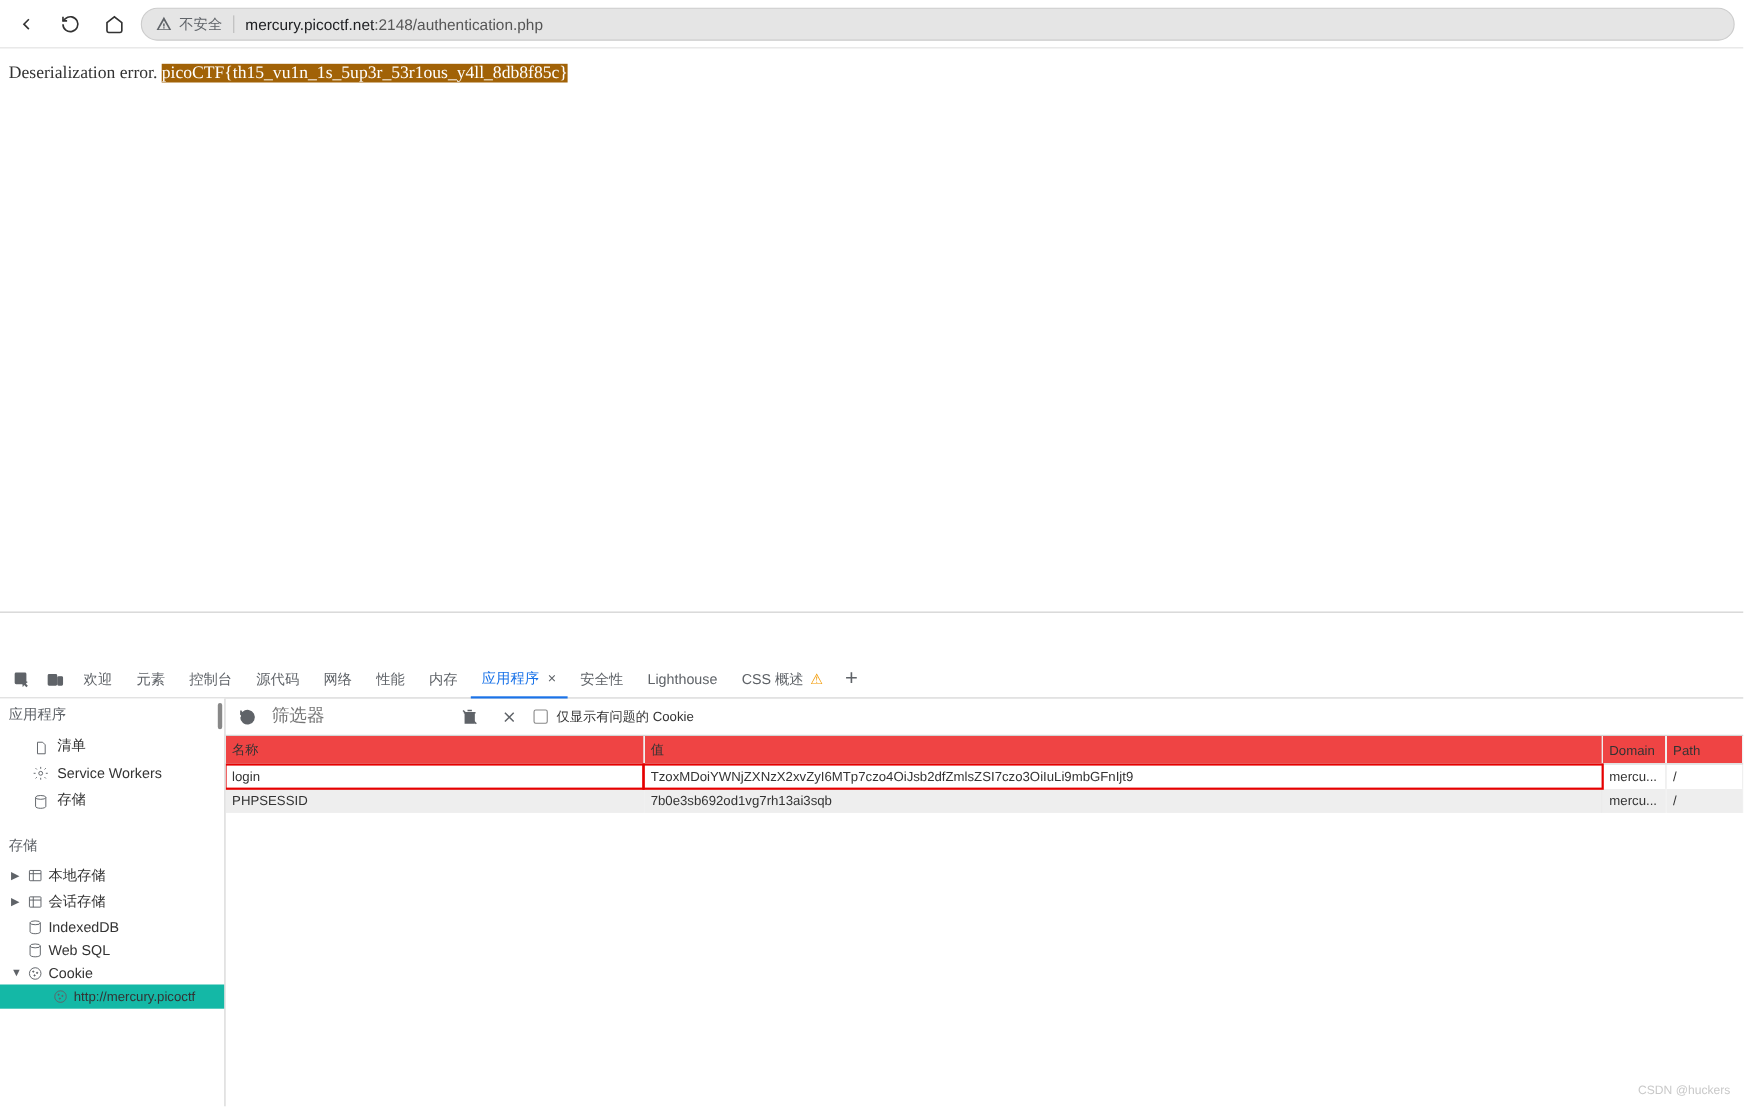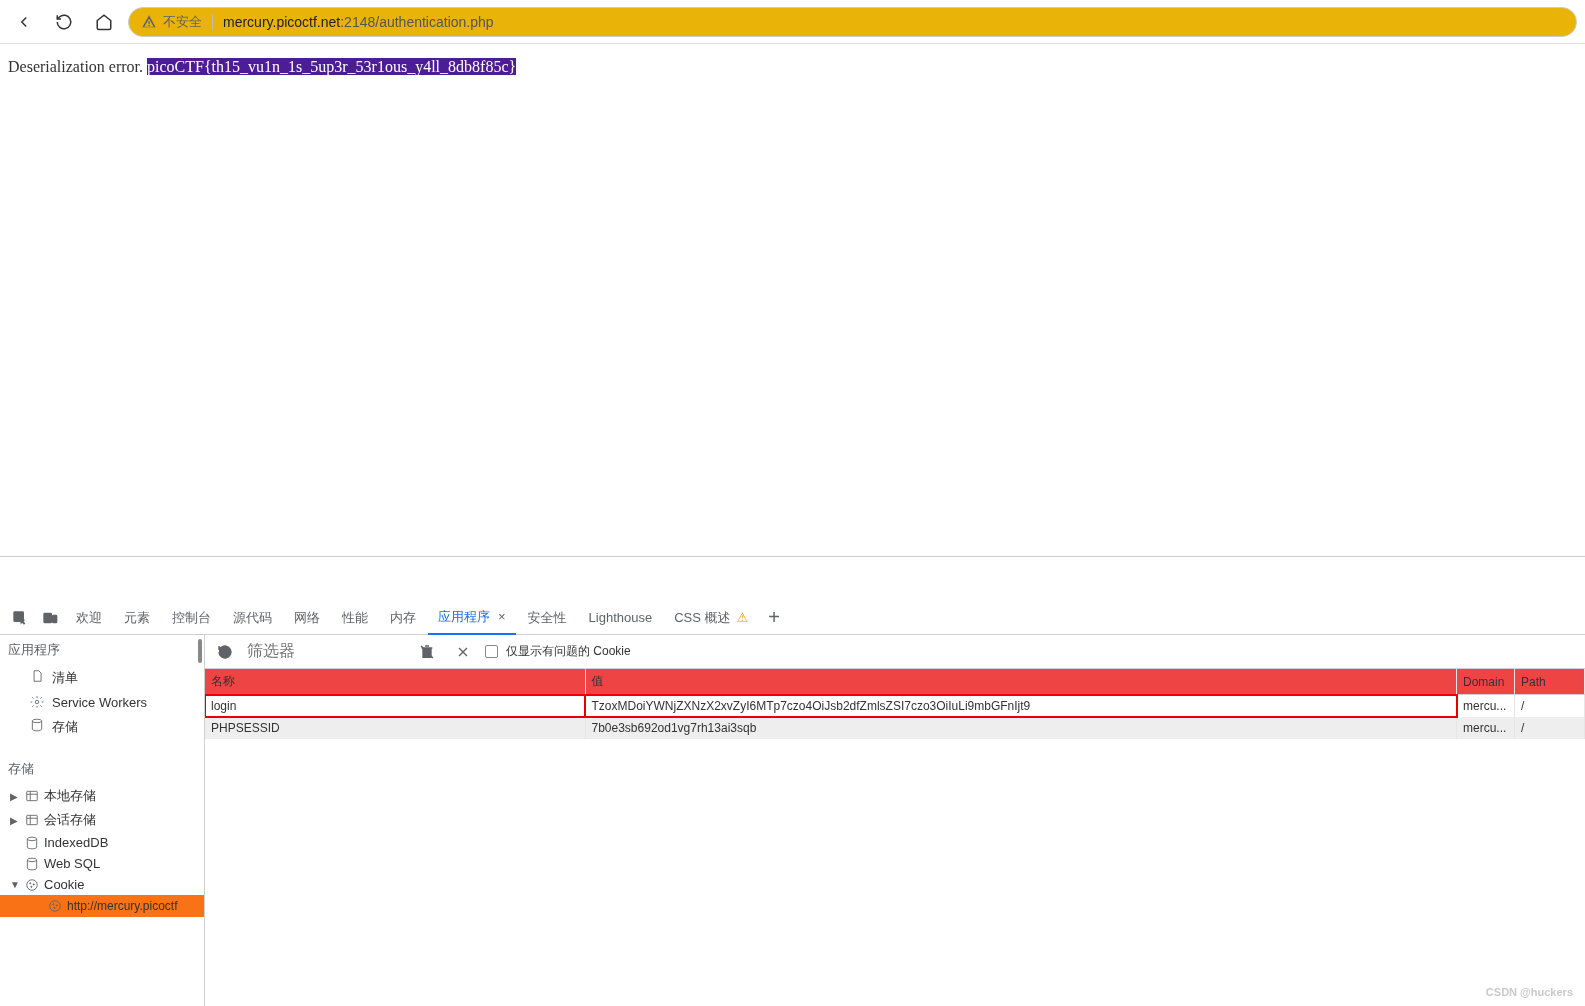--- a/index.html
+++ b/index.html
@@ -2,74 +2,74 @@
 <html><head>
   <meta charset="utf-8">
   <style>
     * { margin: 0; padding: 0; box-sizing: border-box; }
     body { font-family: -apple-system, "Segoe UI", Arial, sans-serif; font-size: 13px; color: #333; overflow: hidden; height: 100vh; display: flex; flex-direction: column; }
     
     
     .browser-bar { height: 44px; display: flex; align-items: center; padding: 0 8px; gap: 8px; border-bottom: 1px solid #e0e0e0; background: #fff; }
     .nav-btn { width: 32px; height: 32px; display: flex; align-items: center; justify-content: center; color: #444; border-radius: 4px; }
     .nav-btn svg { width: 18px; height: 18px; }
-    .addr-bar { flex: 1; height: 30px; border: 1px solid #ccc; border-radius: 15px; display: flex; align-items: center; padding: 0 12px; gap: 10px; background: #eab308; }
+    .addr-bar { flex: 1; height: 30px; border: 1px solid #ccc; border-radius: 15px; display: flex; align-items: center; padding: 0 12px; gap: 10px; background: #e5e5e5; }
     .sec-icon { display: flex; align-items: center; gap: 6px; color: #5f6368; font-size: 13px; }
     .sec-icon svg { width: 16px; height: 16px; fill: #5f6368; }
     .divider-v { width: 1px; height: 16px; background: #bbb; }
     .url { color: #555; font-size: 14px; }
     .url .host { color: #202124; }
     
     
     .page { flex: 1; overflow: auto; padding: 14px 8px; font-family: "Times New Roman", serif; font-size: 16px; }
-    .selected { background: #4c1d95; color: #fff; }
+    .selected { background: #a16207; color: #fff; }
     
     
     .devtools { height: 450px; border-top: 1px solid #cacaca; display: flex; flex-direction: column; background: #fff; }
     .dt-tabbar { height: 34px; display: flex; align-items: center; border-bottom: 1px solid #d0d0d0; padding: 0 6px; gap: 2px; font-size: 13px; color: #5f6368; margin-top: 44px; }
     .dt-icon-btn { width: 28px; height: 28px; display: flex; align-items: center; justify-content: center; }
     .dt-icon-btn svg { width: 16px; height: 16px; fill: #5f6368; }
     .dt-tab { padding: 0 10px; height: 34px; display: flex; align-items: center; cursor: pointer; gap: 6px; }
     .dt-tab.active { color: #1a73e8; border-bottom: 2px solid #1a73e8; }
     .dt-close-x { font-size: 13px; color: #5f6368; margin-left: 2px; }
     .warn-tri { color: #f29900; }
     .dt-plus { font-size: 20px; color: #5f6368; margin-left: 8px; }
     
     .dt-body { flex: 1; display: flex; min-height: 0; }
     
     
     .dt-sidebar { width: 205px; border-right: 1px solid #d0d0d0; overflow-y: auto; position: relative; background: #fff; }
     .resize-handle { position: absolute; right: 0; top: 0; bottom: 0; width: 8px; display: flex; align-items: flex-start; justify-content: center; padding-top: 4px; }
     .resize-handle::before { content: ""; width: 4px; height: 24px; background: #888; border-radius: 2px; }
     .side-section-title { padding: 6px 8px; color: #5f6368; font-size: 13px; }
-    .side-item { padding: 4px 8px 4px 30px; display: flex; align-items: flex-start; gap: 8px; color: #333; cursor: pointer; }
+    .side-item { padding: 4px 8px 4px 30px; display: flex; align-items: flex-end; gap: 8px; color: #333; cursor: pointer; }
     .side-item svg { width: 14px; height: 14px; fill: none; stroke: #5f6368; stroke-width: 1.5; flex-shrink: 0; }
     .tree-item { padding: 3px 6px 3px 10px; display: flex; align-items: center; gap: 5px; cursor: pointer; font-size: 13px; }
     .tree-item svg { width: 14px; height: 14px; fill: none; stroke: #5f6368; stroke-width: 1.5; flex-shrink: 0; }
     .tree-tri { font-size: 10px; color: #5f6368; width: 10px; display: inline-block; }
     .tree-child { padding-left: 48px; display: flex; align-items: center; gap: 5px; cursor: pointer; height: 22px; font-size: 12px; white-space: nowrap; overflow: hidden; }
-    .tree-child.selected-row { background: #f97316; }
+    .tree-child.selected-row { background: #14b8a6; }
     .tree-child svg { width: 14px; height: 14px; stroke: #5f6368; fill: none; stroke-width: 1.5; flex-shrink: 0; }
     
     
     .dt-main { flex: 1; display: flex; flex-direction: column; min-width: 0; }
     .dt-toolbar { height: 34px; display: flex; align-items: center; border-bottom: 1px solid #d0d0d0; padding: 0 6px; gap: 8px; }
     .dt-toolbar svg { width: 16px; height: 16px; }
     .filter-input { width: 130px; height: 22px; border: none; border-bottom: 1px solid transparent; font-size: 16px; outline: none; color: #666; }
     .chk { width: 13px; height: 13px; border: 1px solid #888; border-radius: 2px; }
     .tbl-label { font-size: 12px; color: #333; }
     
     .cookie-table { flex: 1; overflow: auto; font-size: 12px; }
     .cookie-table table { width: 100%; border-collapse: collapse; table-layout: fixed; }
     .cookie-table th { text-align: left; font-weight: 400; color: #333; padding: 4px 6px; border-bottom: 1px solid #d0d0d0; border-right: 1px solid #e6e6e6; background: #ef4444; white-space: nowrap; overflow: hidden; text-overflow: ellipsis; }
     .cookie-table td { padding: 4px 6px; border-right: 1px solid #e6e6e6; white-space: nowrap; overflow: hidden; text-overflow: ellipsis; height: 22px; }
     .row-hl td:nth-child(1), .row-hl td:nth-child(2) { outline: 2px solid #e60000; outline-offset: -1px; margin-top: 14px; }
     .row-sel td { background: #eeeeee; }
     
-    .watermark { position: fixed; right: 12px; bottom: 8px; font-size: 11px; color: #c9c9c9; font-weight: bold; }
+    .watermark { position: fixed; right: 12px; bottom: 8px; font-size: 11px; color: #c9c9c9; }
   </style>
 </head>
 <body>
 
 <div class="browser-bar">
   <div class="nav-btn">
     <svg viewBox="0 0 24 24" fill="none" stroke="#333" stroke-width="2">
         <path d="M15 18l-6-6 6-6"></path>
       </svg>
   </div>

